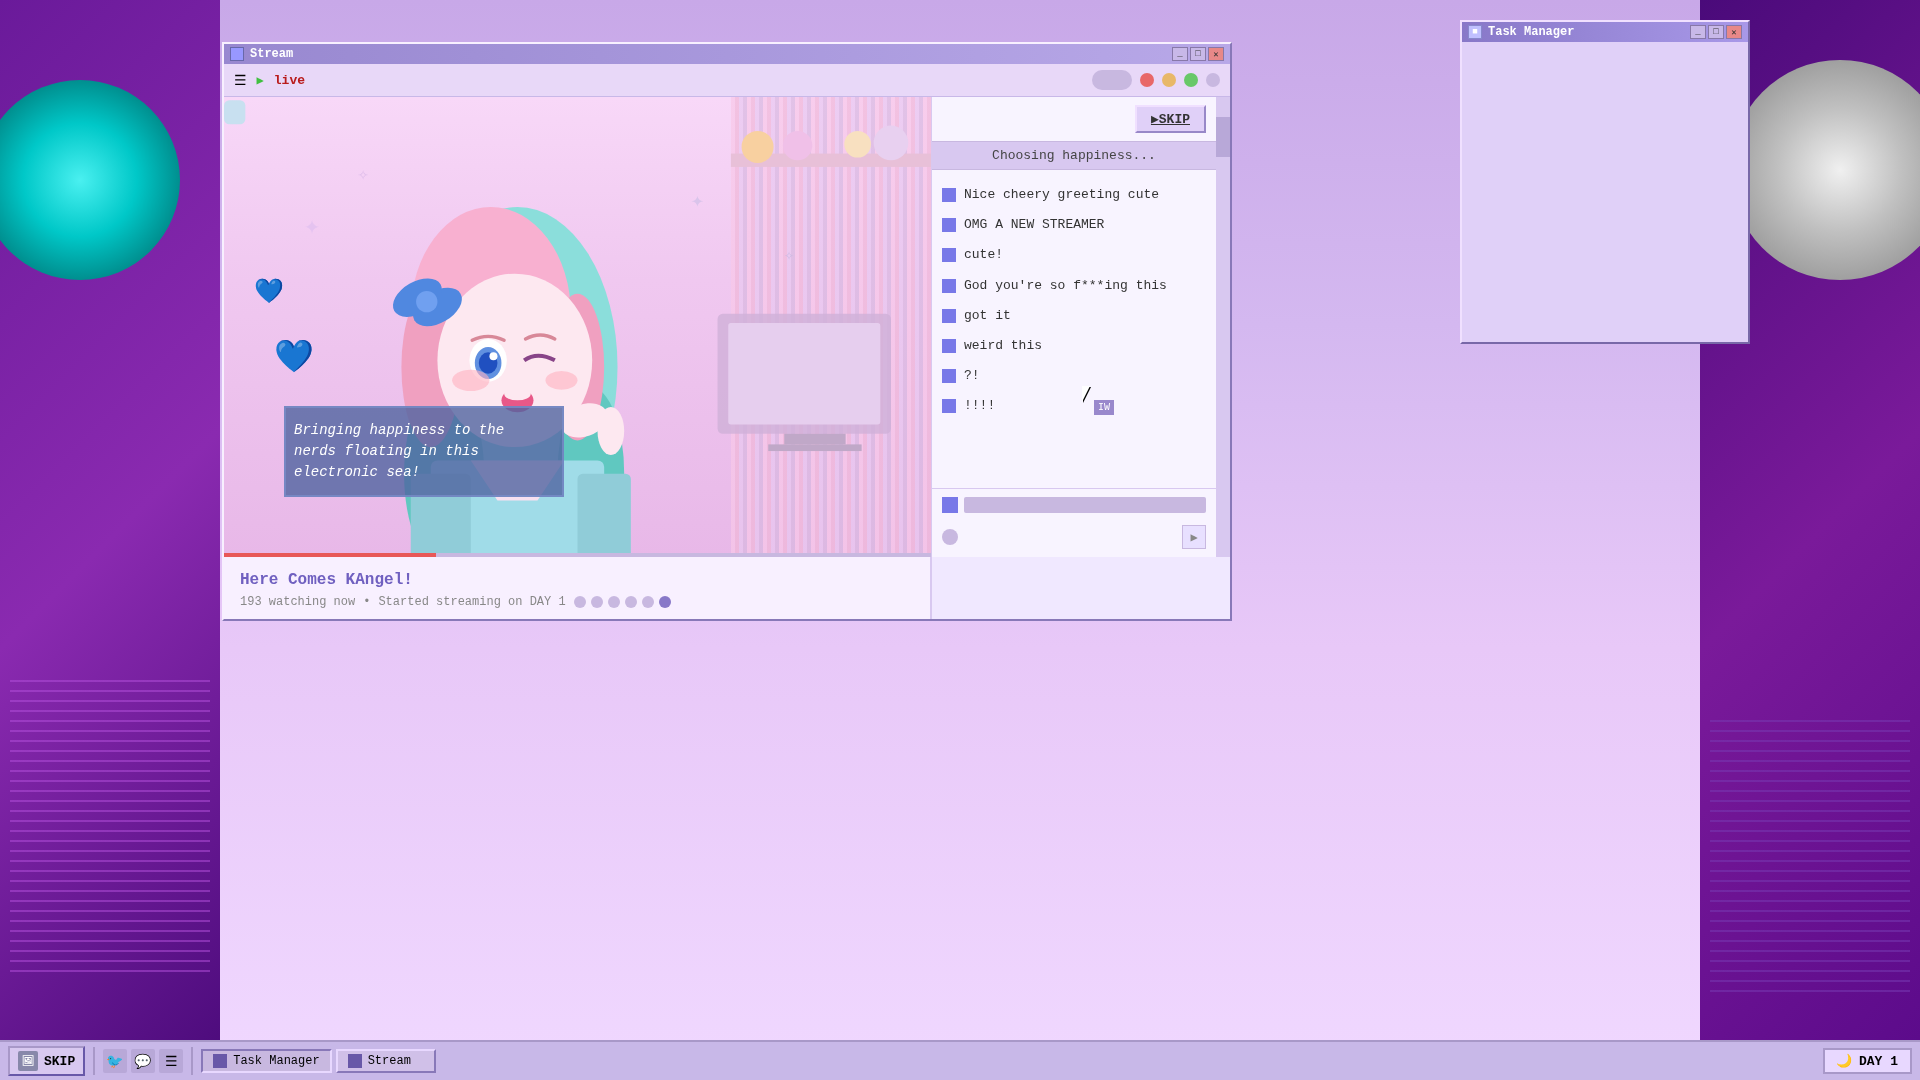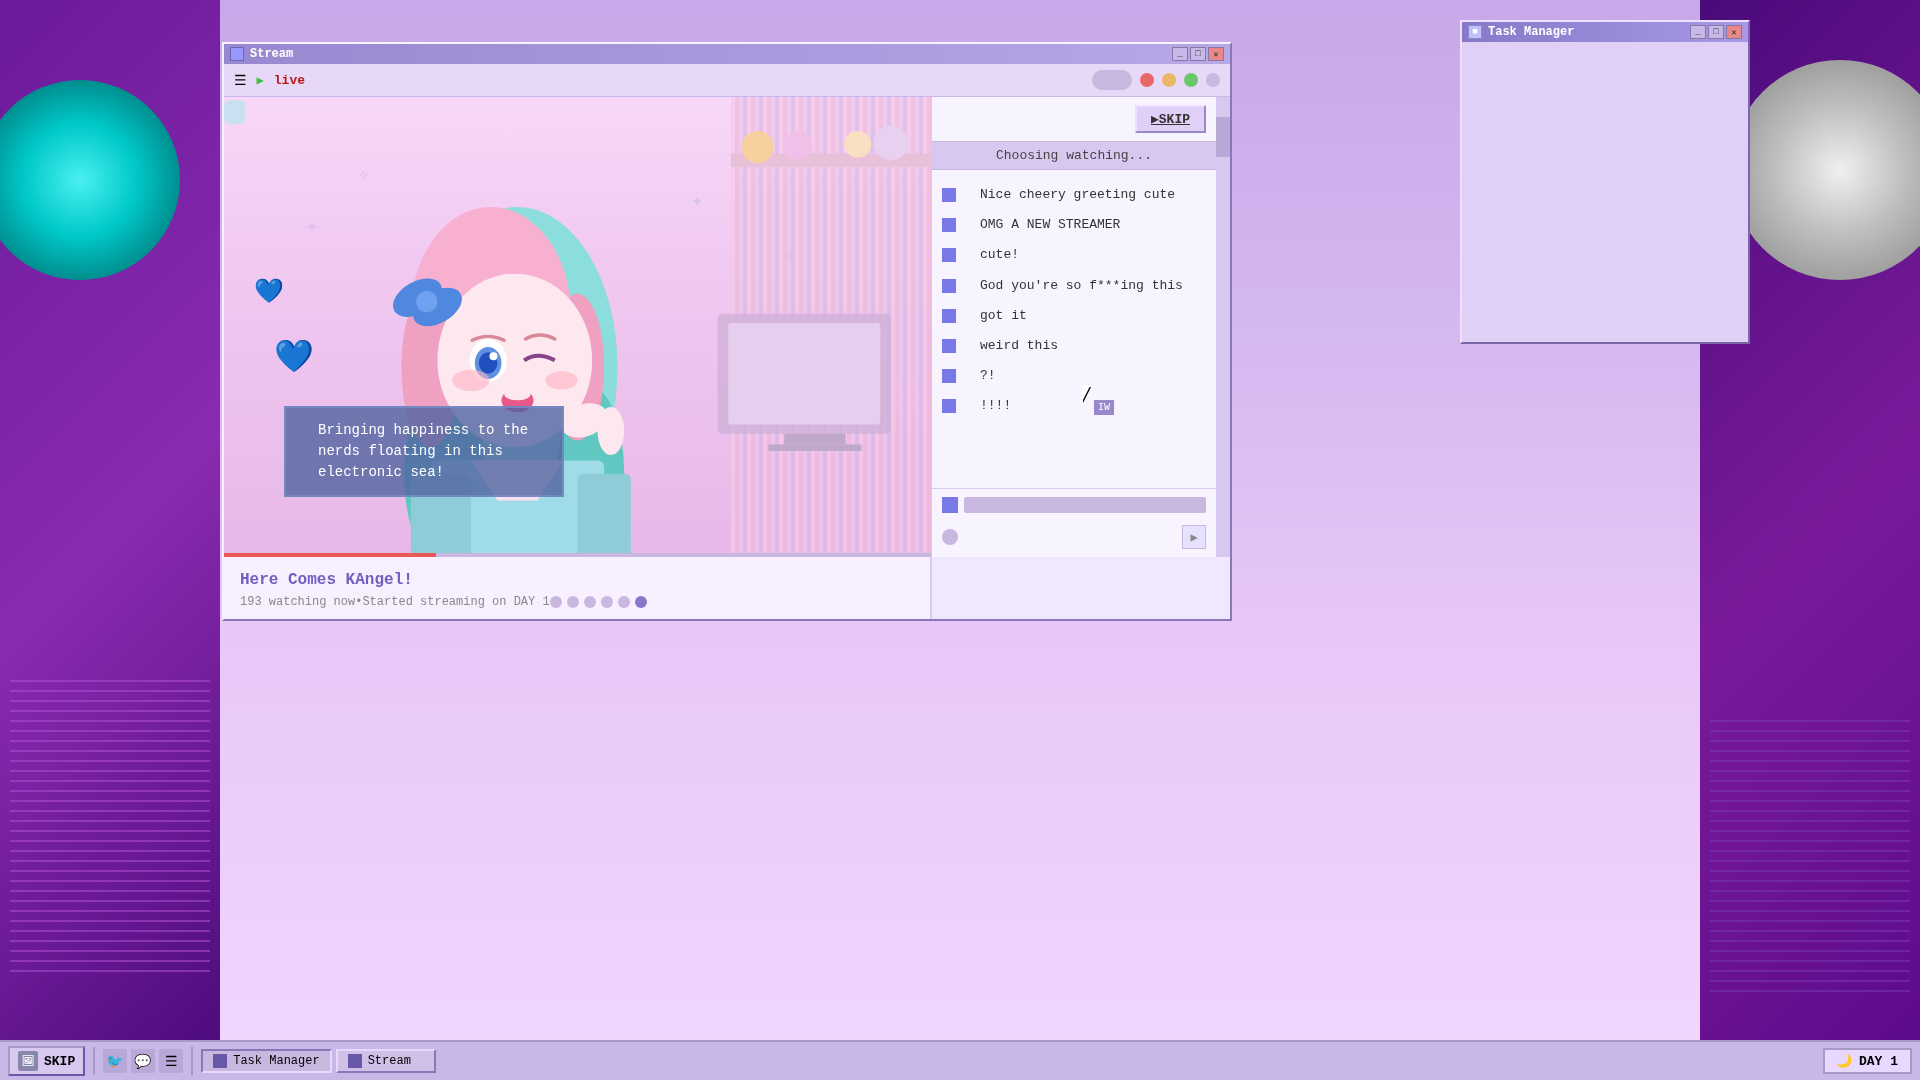--- a/index.html
+++ b/index.html
@@ -353,25 +353,26 @@
       );
       opacity: 0.7;
     }
 
     .speech-bubble {
       position: absolute;
       bottom: 60px;
       left: 60px;
       background: rgba(80, 100, 160, 0.8);
       color: white;
-      padding: 12px 32px;
+      padding: 12px 8px;
       font-size: 14px;
       line-height: 1.5;
       max-width: 280px;
       border: 2px solid rgba(120,140,200,0.8);
+      font-style: italic;
     }
 
     .video-progress {
       position: absolute;
       bottom: 0;
       left: 0;
       right: 0;
       height: 4px;
       background: #c8b8e0;
     }
@@ -389,21 +390,21 @@
     }
     .stream-title-text {
       color: #7060c0;
       font-size: 16px;
       font-weight: bold;
       margin-bottom: 6px;
     }
     .stream-meta {
       display: flex;
       align-items: center;
-      gap: 0;
+      gap: 8px;
       font-size: 12px;
       color: #888;
     }
     .stream-dot-row {
       display: flex;
       gap: 5px;
     }
     .stream-meta-dot {
       width: 12px;
       height: 12px;
@@ -455,21 +456,21 @@
 
     .comment-list {
       flex: 1;
       padding: 6px 10px;
       overflow-y: auto;
     }
 
     .comment-item {
       display: flex;
       align-items: flex-start;
-      gap: 24px;
+      gap: 8px;
       padding: 6px 0;
       cursor: pointer;
     }
     .comment-checkbox {
       width: 14px;
       height: 14px;
       background: #7878e8;
       flex-shrink: 0;
       margin-top: 2px;
     }
@@ -747,21 +748,21 @@
       </div>
     </div>
 
     <div style="display:flex;">
       <div class="comments-panel">
 
         <div class="skip-btn">
           <button class="skip-button">▶SKIP</button>
         </div>
 
-        <div class="choosing-bar">Choosing watching...</div>
+        <div class="choosing-bar">Choosing happiness...</div>
 
         <div class="comment-list">
           <div class="comment-item">
             <div class="comment-checkbox"></div>
             <span class="comment-text">Nice cheery greeting cute</span>
           </div>
           <div class="comment-item">
             <div class="comment-checkbox"></div>
             <span class="comment-text">OMG A NEW STREAMER</span>
           </div>

